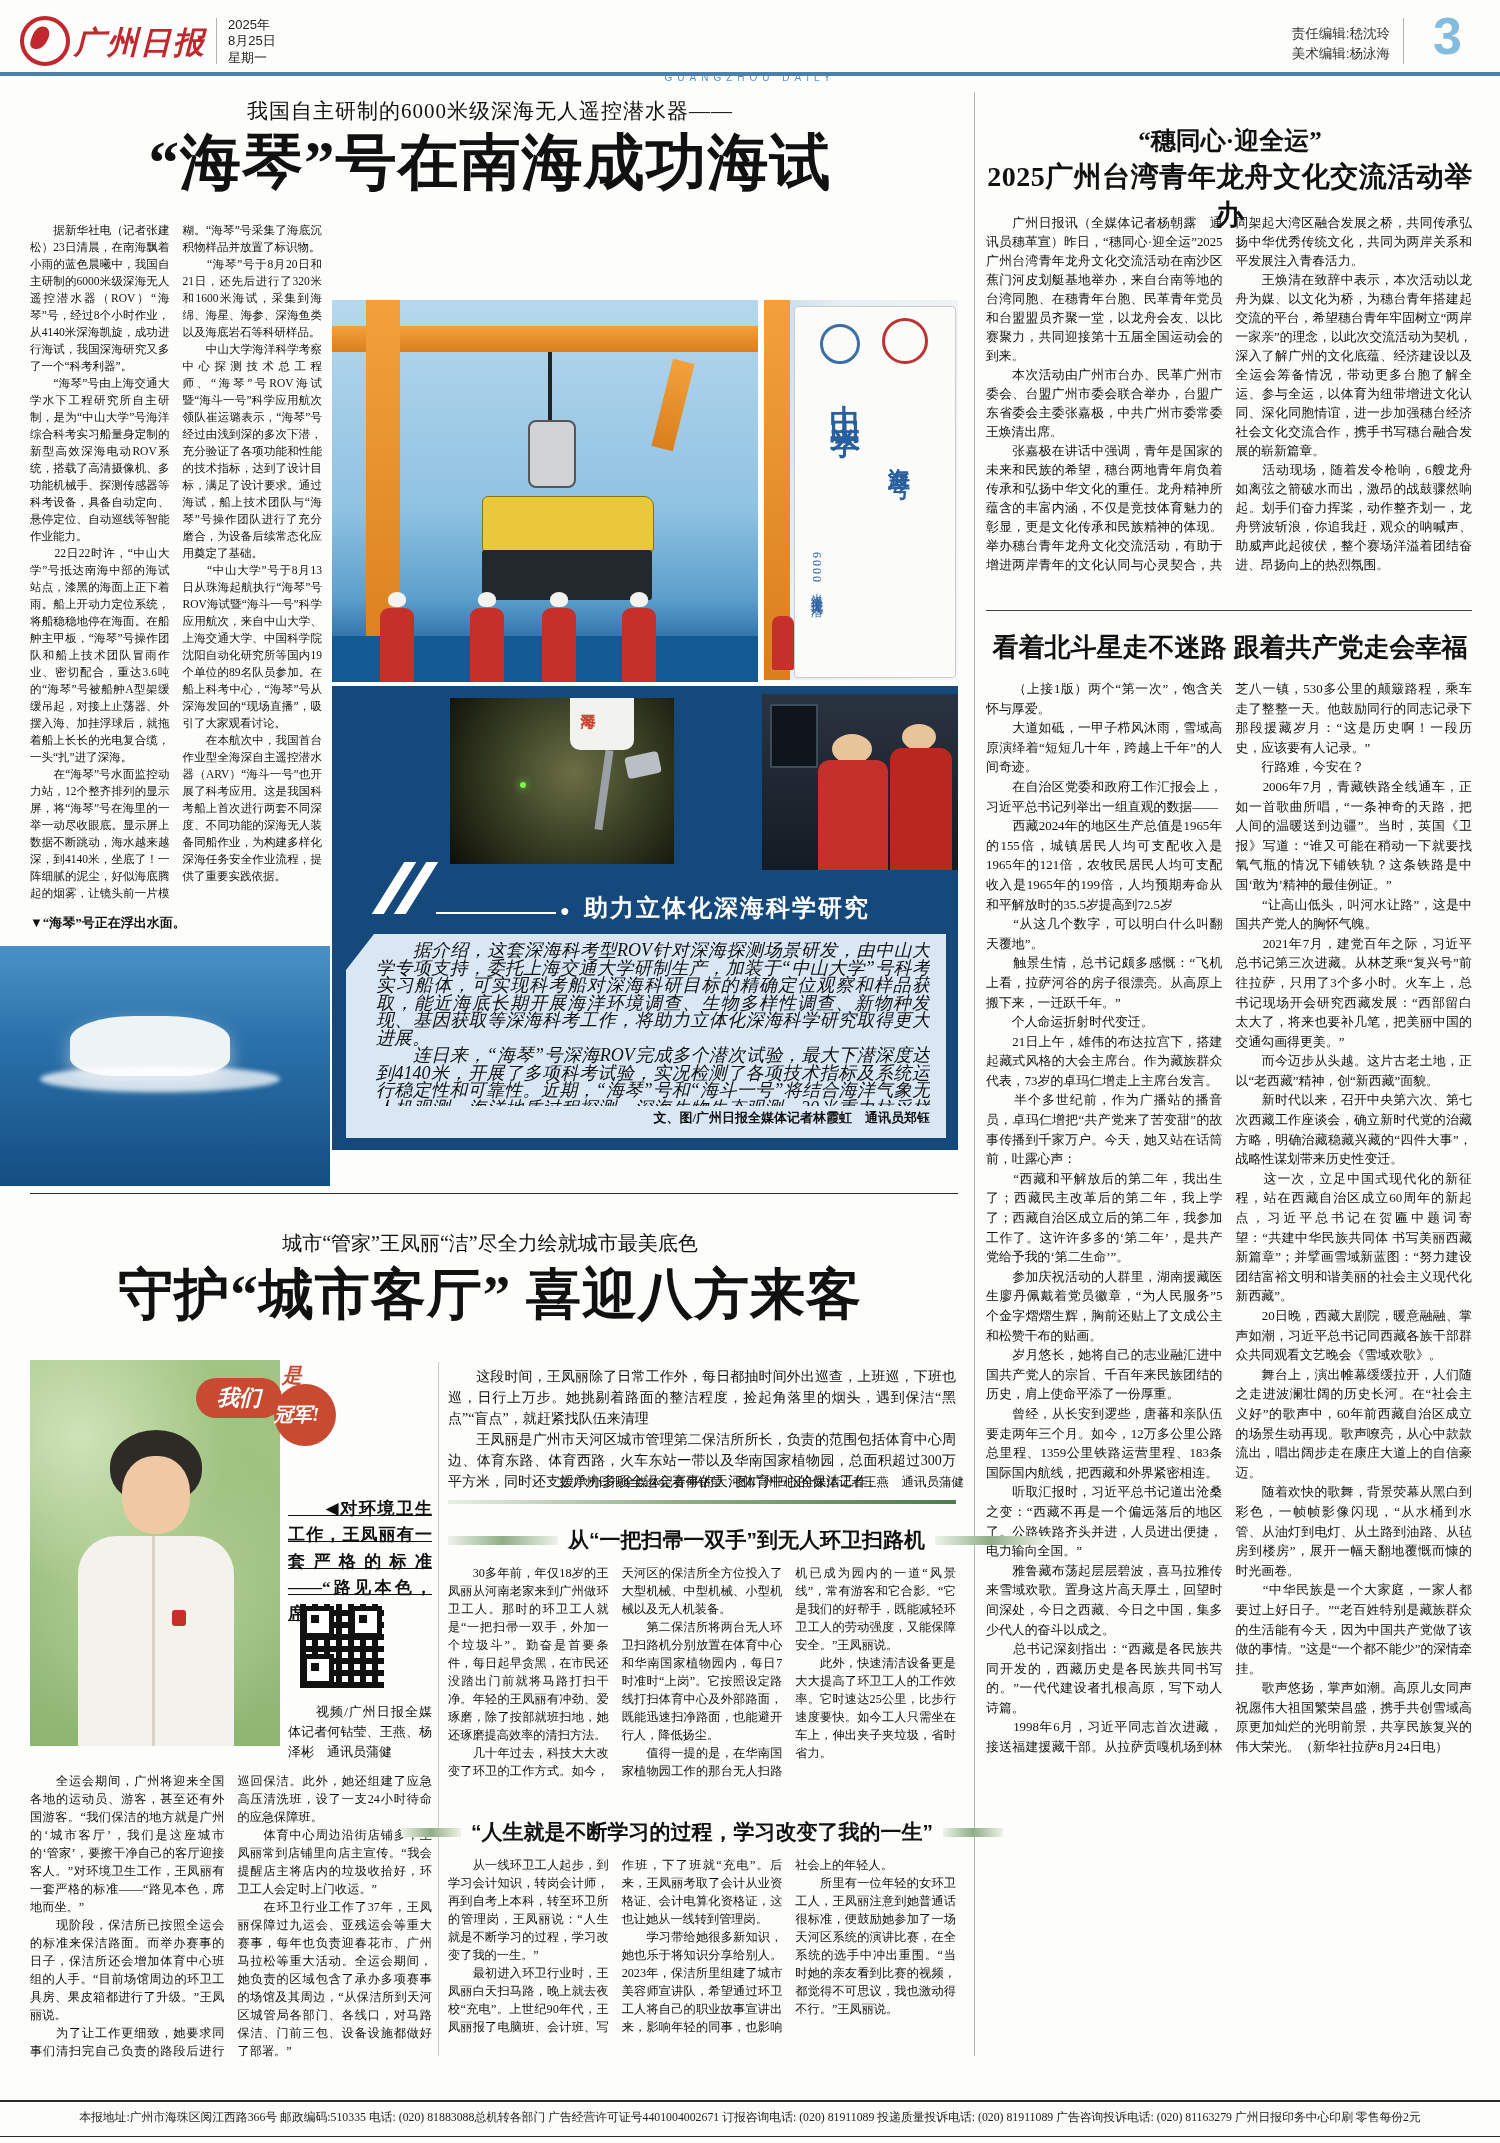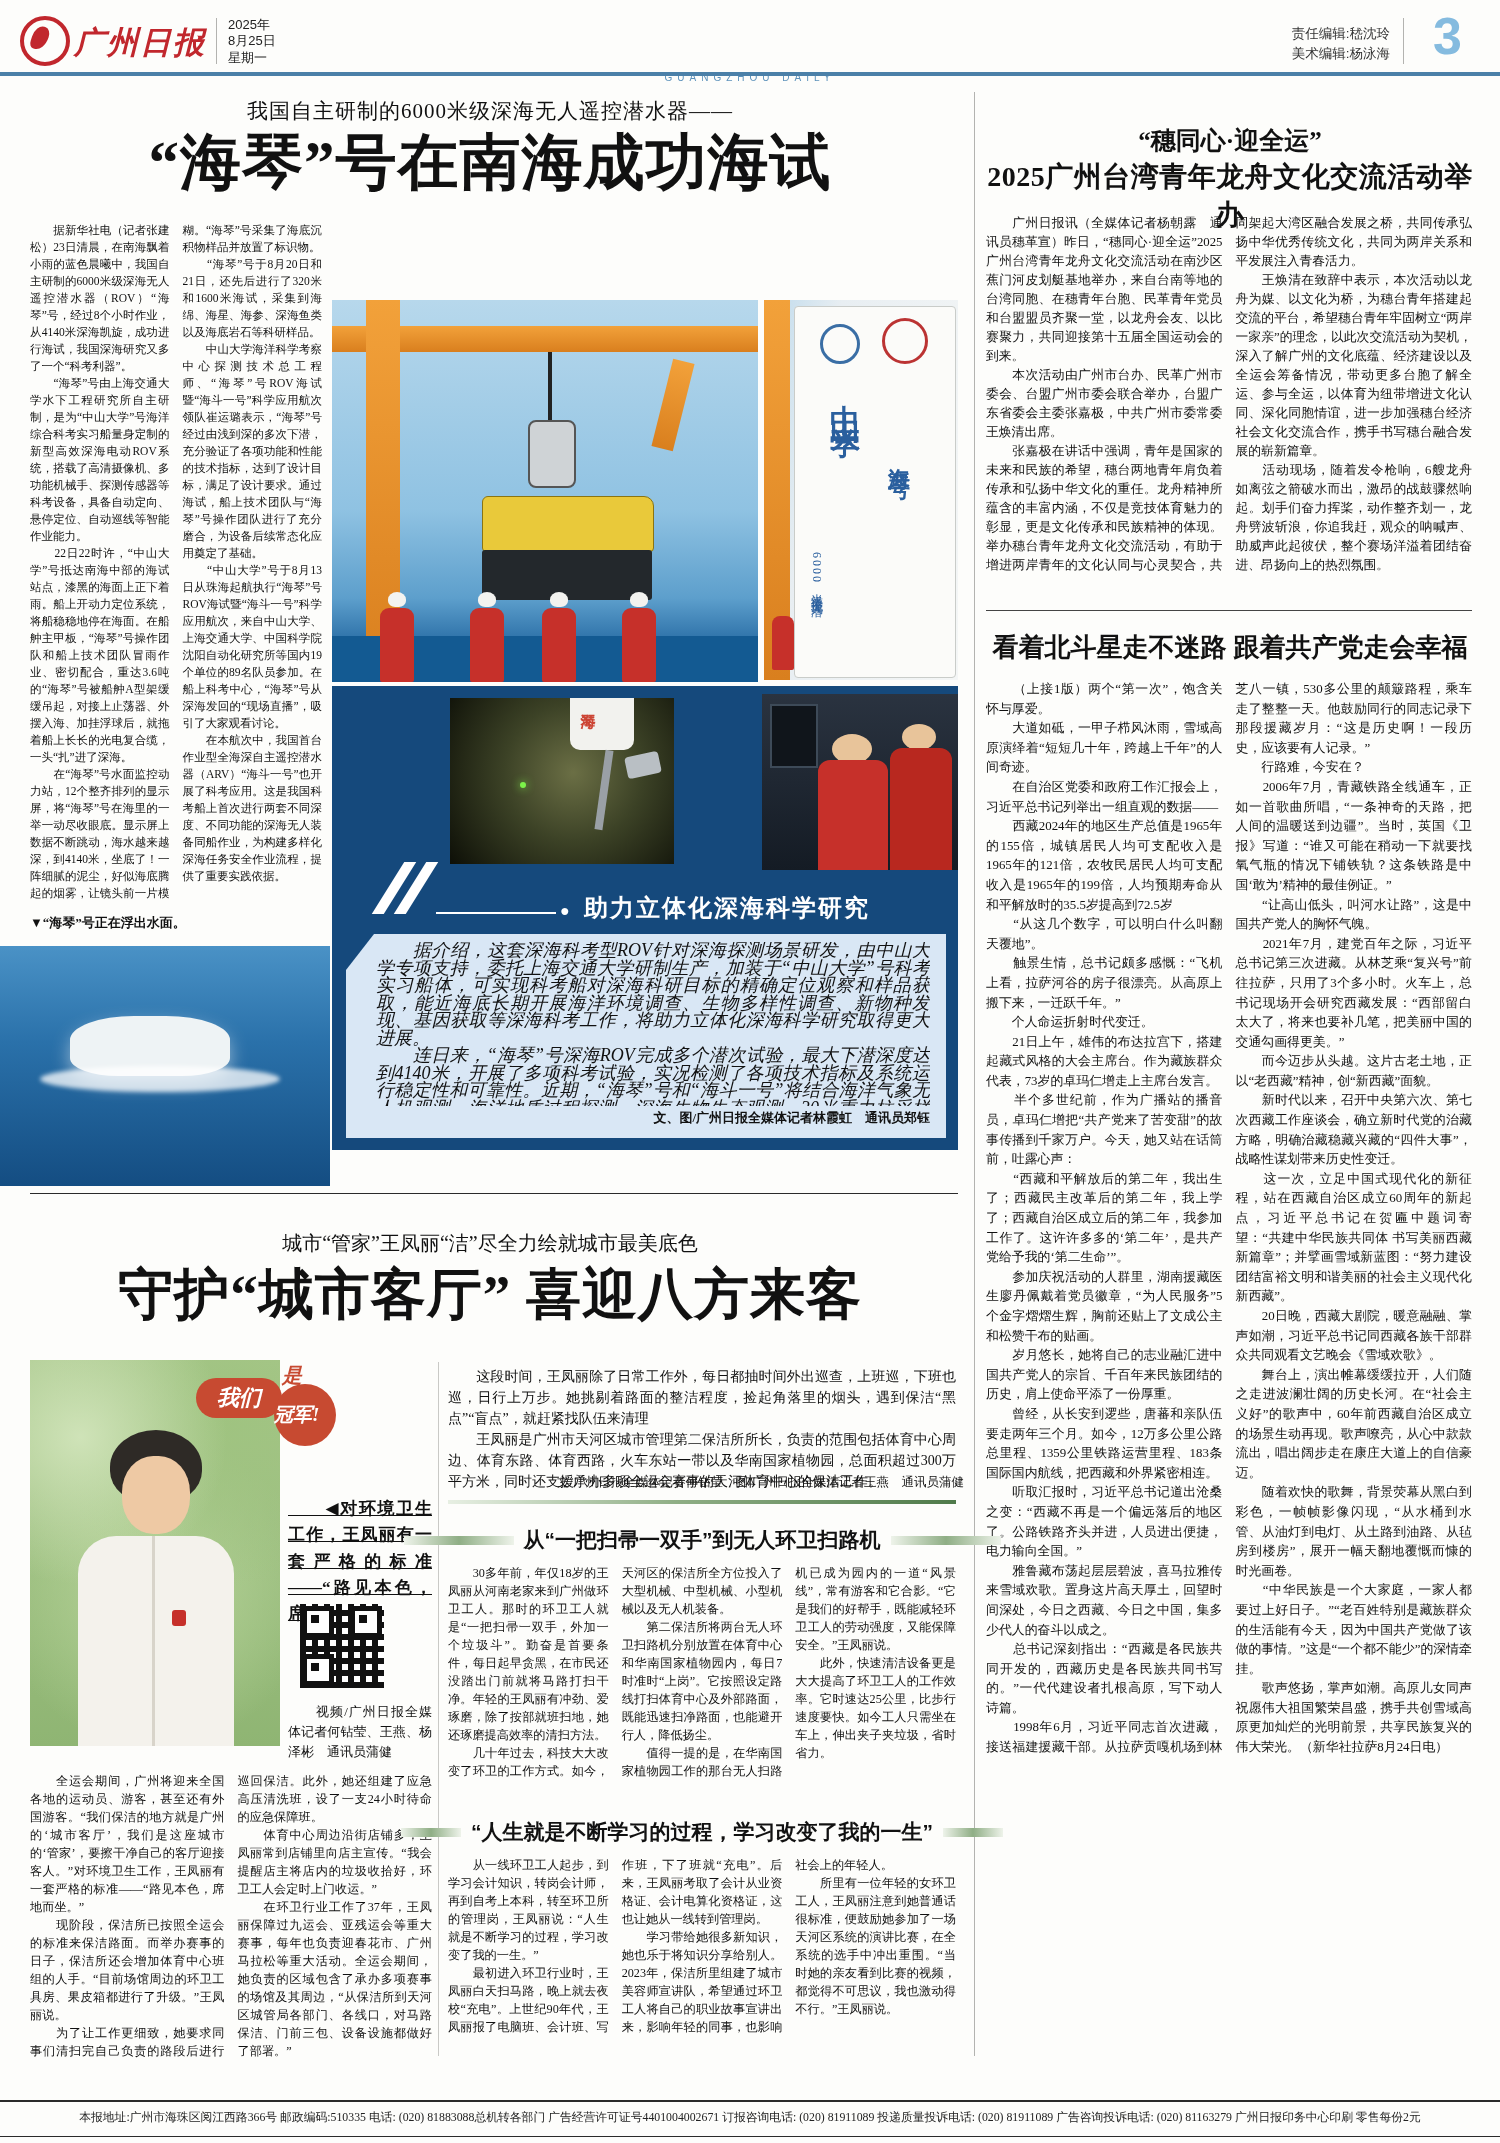--- a/index.html
+++ b/index.html
@@ -219,21 +219,21 @@
 　　在环卫行业工作了37年，王凤丽保障过九运会、亚残运会等重大赛事，每年也负责迎春花市、广州马拉松等重大活动。全运会期间，她负责的区域包含了承办多项赛事的场馆及其周边，“从保洁所到天河区城管局各部门、各线口，对马路保洁、门前三包、设备设施都做好了部署。”</div>
 
   <div class="abs hairline-v" style="left:438px;top:1362px;height:694px;background:#c9c9c6;"></div>
 
   <div class="abs" style="left:448px;top:1366px;width:508px;font-size:14px;line-height:21px;text-align:justify;white-space:pre-line;">　　这段时间，王凤丽除了日常工作外，每日都抽时间外出巡查，上班巡，下班也巡，日行上万步。她挑剔着路面的整洁程度，捡起角落里的烟头，遇到保洁“黑点”“盲点”，就赶紧找队伍来清理
 　　王凤丽是广州市天河区城市管理第二保洁所所长，负责的范围包括体育中心周边、体育东路、体育西路，火车东站一带以及华南国家植物园，总面积超过300万平方米，同时还支援承办多项全运会赛事的天河体育中心的保洁工作。</div>
   <div class="abs" style="left:456px;top:1474px;width:508px;font-size:12.5px;text-align:right;">文/广州日报全媒体记者何钻莹　图/广州日报全媒体记者王燕　通讯员蒲健</div>
 
   <div class="abs" style="left:448px;top:1500px;width:508px;height:4px;background:linear-gradient(to right,#e7efe3,#8fae85 45%,#4f7a4a);"></div>
 
-  <div class="abs" style="left:448px;top:1526px;width:508px;display:flex;align-items:center;justify-content:center;gap:10px;">
+  <div class="abs" style="left:448px;top:1526px;width:508px;display:flex;align-items:center;gap:10px;">
     <div class="greenbar"></div>
     <div class="serifblack" style="font-size:21px;white-space:nowrap;font-family:'Liberation Sans',sans-serif;">从“一把扫帚一双手”到无人环卫扫路机</div>
     <div class="greenbar"></div>
   </div>
   <div class="abs colflow cols3" style="left:448px;top:1564px;width:508px;height:232px;font-size:12.2px;line-height:18px;">　　30多年前，年仅18岁的王凤丽从河南老家来到广州做环卫工人。那时的环卫工人就是“一把扫帚一双手，外加一个垃圾斗”。勤奋是首要条件，每日起早贪黑，在市民还没踏出门前就将马路打扫干净。年轻的王凤丽有冲劲、爱琢磨，除了按部就班扫地，她还琢磨提高效率的清扫方法。
 　　几十年过去，科技大大改变了环卫的工作方式。如今，天河区的保洁所全方位投入了大型机械、中型机械、小型机械以及无人机装备。
 　　第二保洁所将两台无人环卫扫路机分别放置在体育中心和华南国家植物园内，每日7时准时“上岗”。它按照设定路线打扫体育中心及外部路面，既能迅速扫净路面，也能避开行人，降低扬尘。
 　　值得一提的是，在华南国家植物园工作的那台无人扫路机已成为园内的一道“风景线”，常有游客和它合影。“它是我们的好帮手，既能减轻环卫工人的劳动强度，又能保障安全。”王凤丽说。
 　　此外，快速清洁设备更是大大提高了环卫工人的工作效率。它时速达25公里，比步行速度要快。如今工人只需坐在车上，伸出夹子夹垃圾，省时省力。</div>
 

